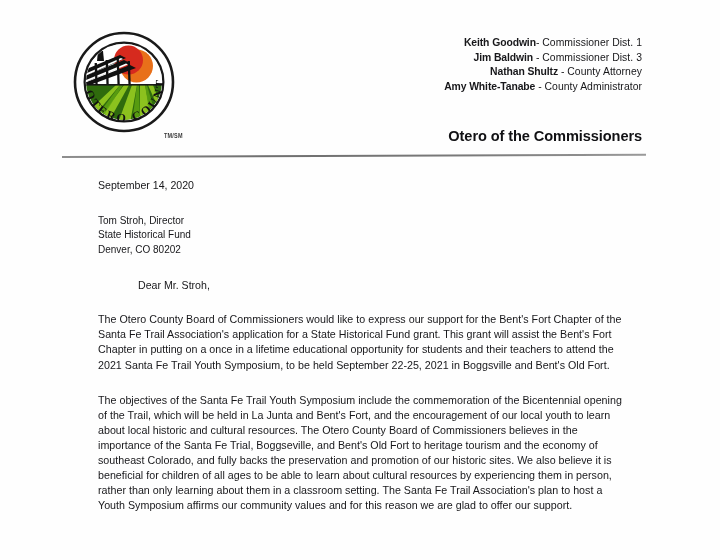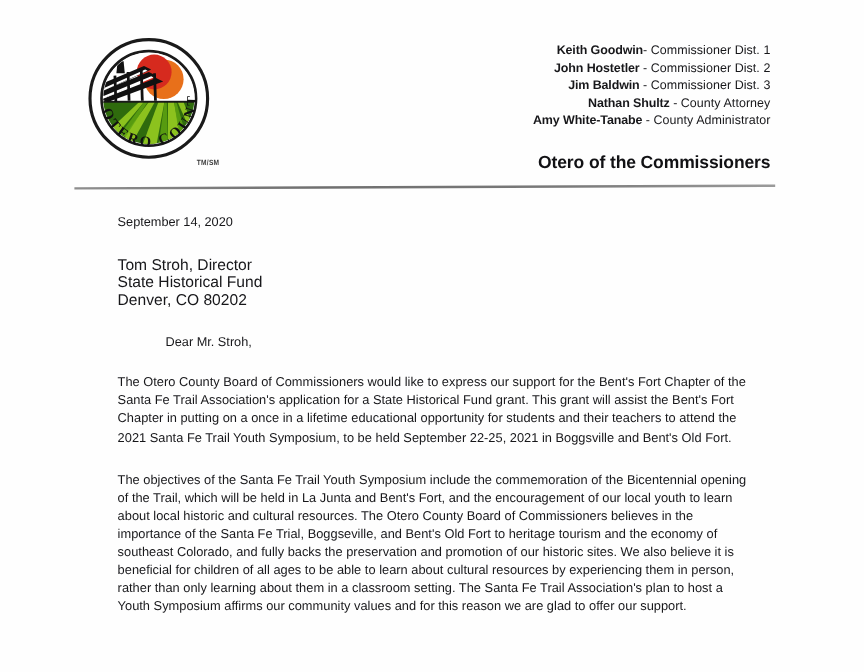--- a/index.html
+++ b/index.html
@@ -120,21 +120,21 @@
     font-size: 10.6px;
     line-height: 14px;
     color: #17171a;
   }
 
   .recipient {
     margin-top: 22px;
   }
 
   .recipient-line {
-    font-size: 13px;
+    font-size: 10px;
     line-height: 14.4px;
     color: #17171a;
   }
 
   .salutation {
     margin-top: 21px;
     font-size: 10.6px;
     line-height: 14px;
     color: #17171a;
     padding-left: 40px;
@@ -217,23 +217,20 @@
         </text>
       </svg>
       <div class="tm-mark">TM/SM</div>
     </div>
 
     <div class="officials">
       <div class="official-line">
         <span class="official-name">Keith Goodwin</span><span class="official-sep">-</span>&nbsp;<span class="official-role">Commissioner Dist. 1</span>
       </div>
       <div class="official-line">
-        <span class="official-name">John Hostetler</span>&nbsp;<span class="official-sep">-</span>&nbsp;<span class="official-role">Commissioner Dist. 2</span>
-      </div>
-      <div class="official-line">
         <span class="official-name">Jim Baldwin</span>&nbsp;<span class="official-sep">-</span>&nbsp;<span class="official-role">Commissioner Dist. 3</span>
       </div>
       <div class="official-line">
         <span class="official-name">Nathan Shultz</span>&nbsp;<span class="official-sep">-</span>&nbsp;<span class="official-role">County Attorney</span>
       </div>
       <div class="official-line">
         <span class="official-name">Amy White-Tanabe</span>&nbsp;<span class="official-sep">-</span>&nbsp;<span class="official-role">County Administrator</span>
       </div>
     </div>
 

